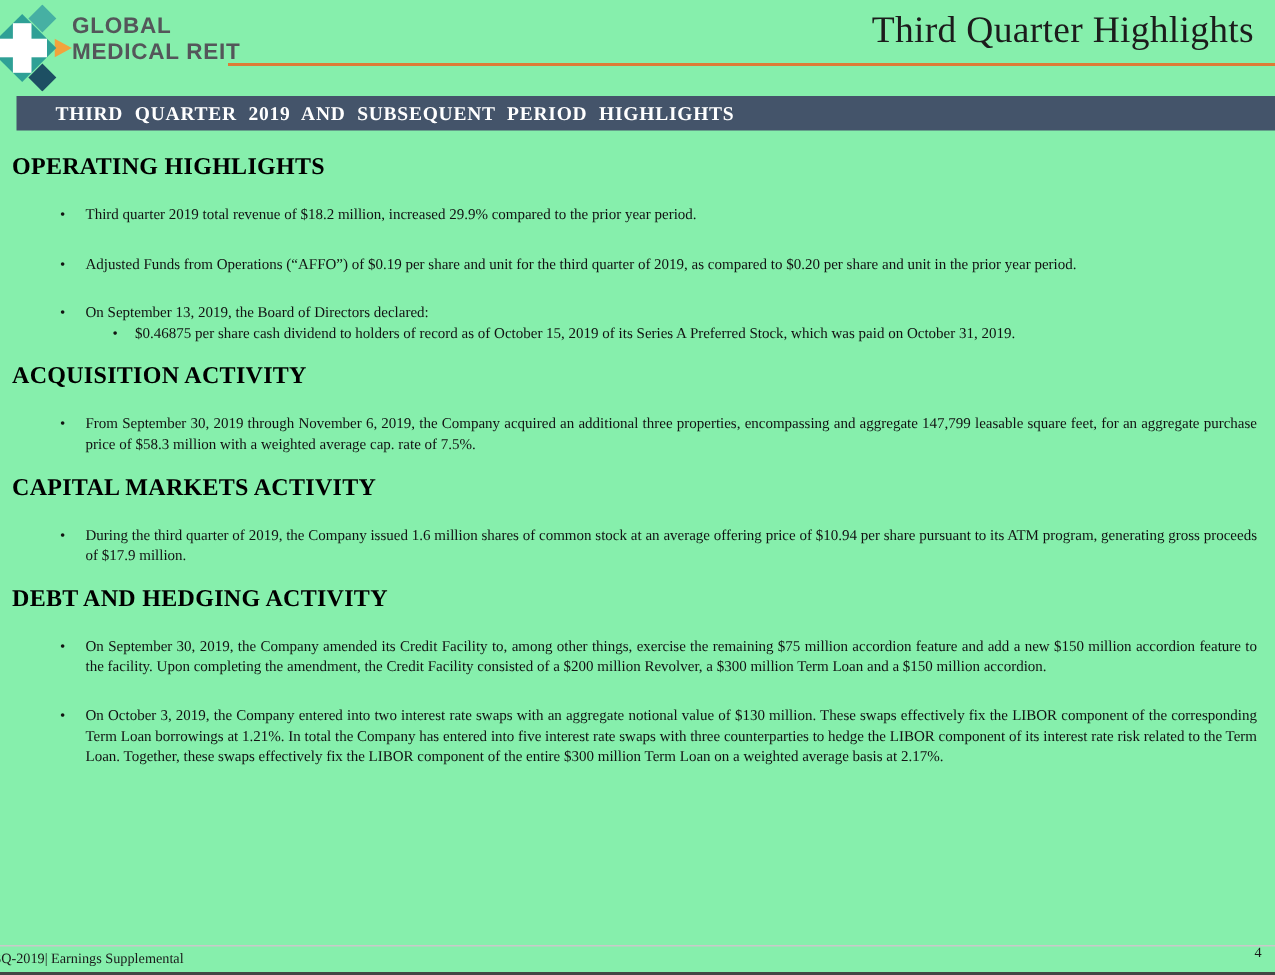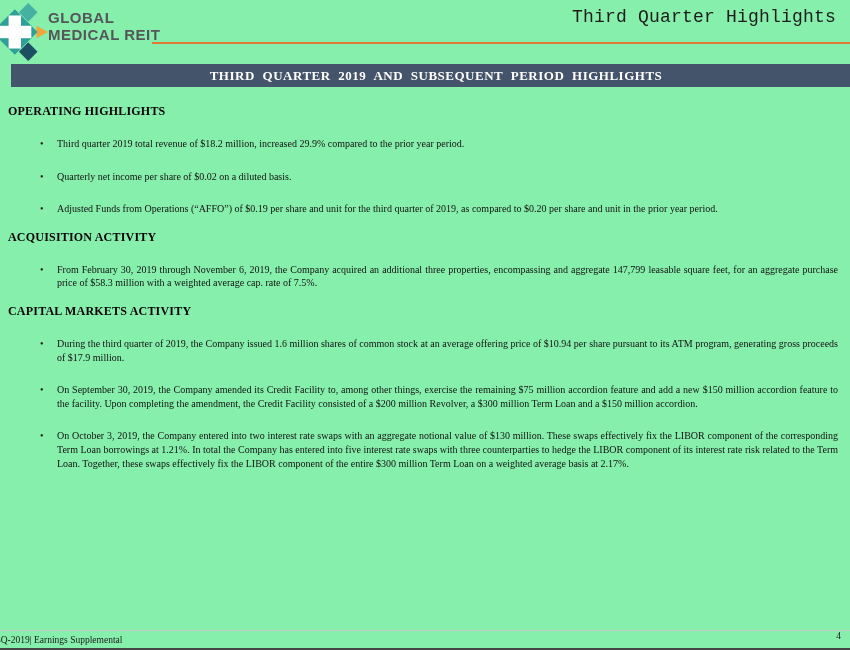--- a/index.html
+++ b/index.html
@@ -11,37 +11,37 @@
   
   .hdr { position:absolute; top:0; left:0; right:0; height:60px; }
   .logo-mark { position:absolute; left:-10px; top:3px; width:62px; height:58px; }
   .logo-text {
     position:absolute; left:48px; top:10px;
     font-family:"Liberation Sans", sans-serif; font-size:15px; line-height:16.5px;
     letter-spacing:0.5px; color:#54565a; font-weight:700;
   }
   .title {
     position:absolute; top:7px; right:14px; margin:0;
-    font-family:Liberation Mono, monospace; font-size:18px; font-weight:400;
+    font-family:Liberation Serif, serif; font-size:25px; font-weight:400;
     color:#1c1c1c; letter-spacing:0.2px;
   }
   .hdr-rule { position:absolute; top:42px; left:152px; right:0; height:2px; background:#dd7b36; }
 
   
   .banner {
     position:absolute; top:64px; left:11px; right:0; height:23px;
-    background:#44546a; color:#ffffff; line-height:23px; padding-left:11px;
+    background:#44546a; color:#ffffff; line-height:23px; padding-left:26px;
     font-family:"Liberation Serif", serif; font-weight:700; font-size:13px;
-    letter-spacing:0.5px; word-spacing:4px; box-sizing:border-box;text-align:center;
+    letter-spacing:0.5px; word-spacing:4px; box-sizing:border-box;
   }
 
   
   .content { position:absolute; top:92px; left:8px; width:830px; }
   .sec h2 {
-    font-size:12px; font-weight:700; margin:15px 0 3px 0;
+    font-size:16px; font-weight:700; margin:15px 0 3px 0;
     letter-spacing:0.2px; line-height:13px; color:#000;
   }
   .sec:first-child h2 { margin-top:13px; }
   .li {
     position:relative; font-size:10px; line-height:13.6px;
     text-align:justify; color:#121212;
   }
   .li::before { content:"\2022"; position:absolute; }
   .li.l1 { padding-left:49px;margin-top:19px; }
   .li.l1::before { left:32px; }
@@ -81,38 +81,40 @@
 
   <div class="banner">
     <span>THIRD QUARTER 2019 AND SUBSEQUENT PERIOD HIGHLIGHTS</span>
   </div>
 
   <div class="content">
 
     <div class="sec">
       <h2>OPERATING HIGHLIGHTS</h2>
       <div class="li l1"><span>Third quarter 2019 total revenue of $18.2 million,  increased 29.9% compared to the prior year period.</span></div>
-      <div class="li l1"><span>Quarterly net income per share of $0.02 on a diluted  basis.</span></div>
       <div class="li l1"><span>Adjusted Funds from Operations (“AFFO”) of $0.19 per share and unit  for the third quarter of 2019,  as compared to $0.20 per share and unit  in the prior year period.</span></div>
     </div>
 
     <div class="sec">
+      <div class="li l1"><span>On September 13, 2019,  the Board of Directors declared:</span></div>
+      <div class="li l2"><span>$0.46875 per share cash dividend  to holders of record as of October 15, 2019  of its Series A Preferred Stock, which  was paid on October 31, 2019.</span></div>
     </div>
 
     <div class="sec">
       <h2>ACQUISITION ACTIVITY</h2>
-      <div class="li l1"><span>From February 30, 2019 through November 6, 2019, the Company acquired an additional three properties, encompassing and aggregate 147,799 leasable square feet, for an aggregate purchase price of $58.3 million with a weighted average cap. rate of 7.5%.</span></div>
+      <div class="li l1"><span>From September 30, 2019 through November 6, 2019, the Company acquired an additional three properties, encompassing and aggregate 147,799 leasable square feet, for an aggregate purchase price of $58.3 million with a weighted average cap. rate of 7.5%.</span></div>
     </div>
 
     <div class="sec">
       <h2>CAPITAL MARKETS ACTIVITY</h2>
       <div class="li l1"><span>During the third quarter of 2019, the Company issued 1.6 million shares of common stock at an average offering price of $10.94 per share pursuant to its ATM program, generating  gross proceeds of $17.9 million.</span></div>
     </div>
 
     <div class="sec">
+      <h2>DEBT AND HEDGING ACTIVITY</h2>
       <div class="li l1"><span>On September 30, 2019, the Company amended its Credit Facility to, among other things, exercise the remaining $75 million accordion feature and add a new $150 million accordion feature to the facility. Upon completing the amendment, the Credit Facility consisted of a $200 million Revolver, a $300 million Term Loan and a $150 million accordion.</span></div>
       <div class="li l1"><span>On October 3, 2019, the Company entered into two interest rate swaps with an aggregate notional value of $130 million. These swaps effectively fix the LIBOR component of the corresponding Term Loan borrowings at 1.21%. In total the Company has entered into five interest rate swaps with three counterparties to hedge the LIBOR component of its interest rate risk related to the Term Loan. Together, these swaps effectively fix the LIBOR component of the entire $300 million Term Loan on a weighted average basis at 2.17%.</span></div>
     </div>
 
   </div>
 
   <div class="foot-rule"></div>
   <div class="foot-left">3Q-2019|  Earnings Supplemental</div>
   <div class="foot-page">4</div>
   <div class="bottom-bar"></div>

